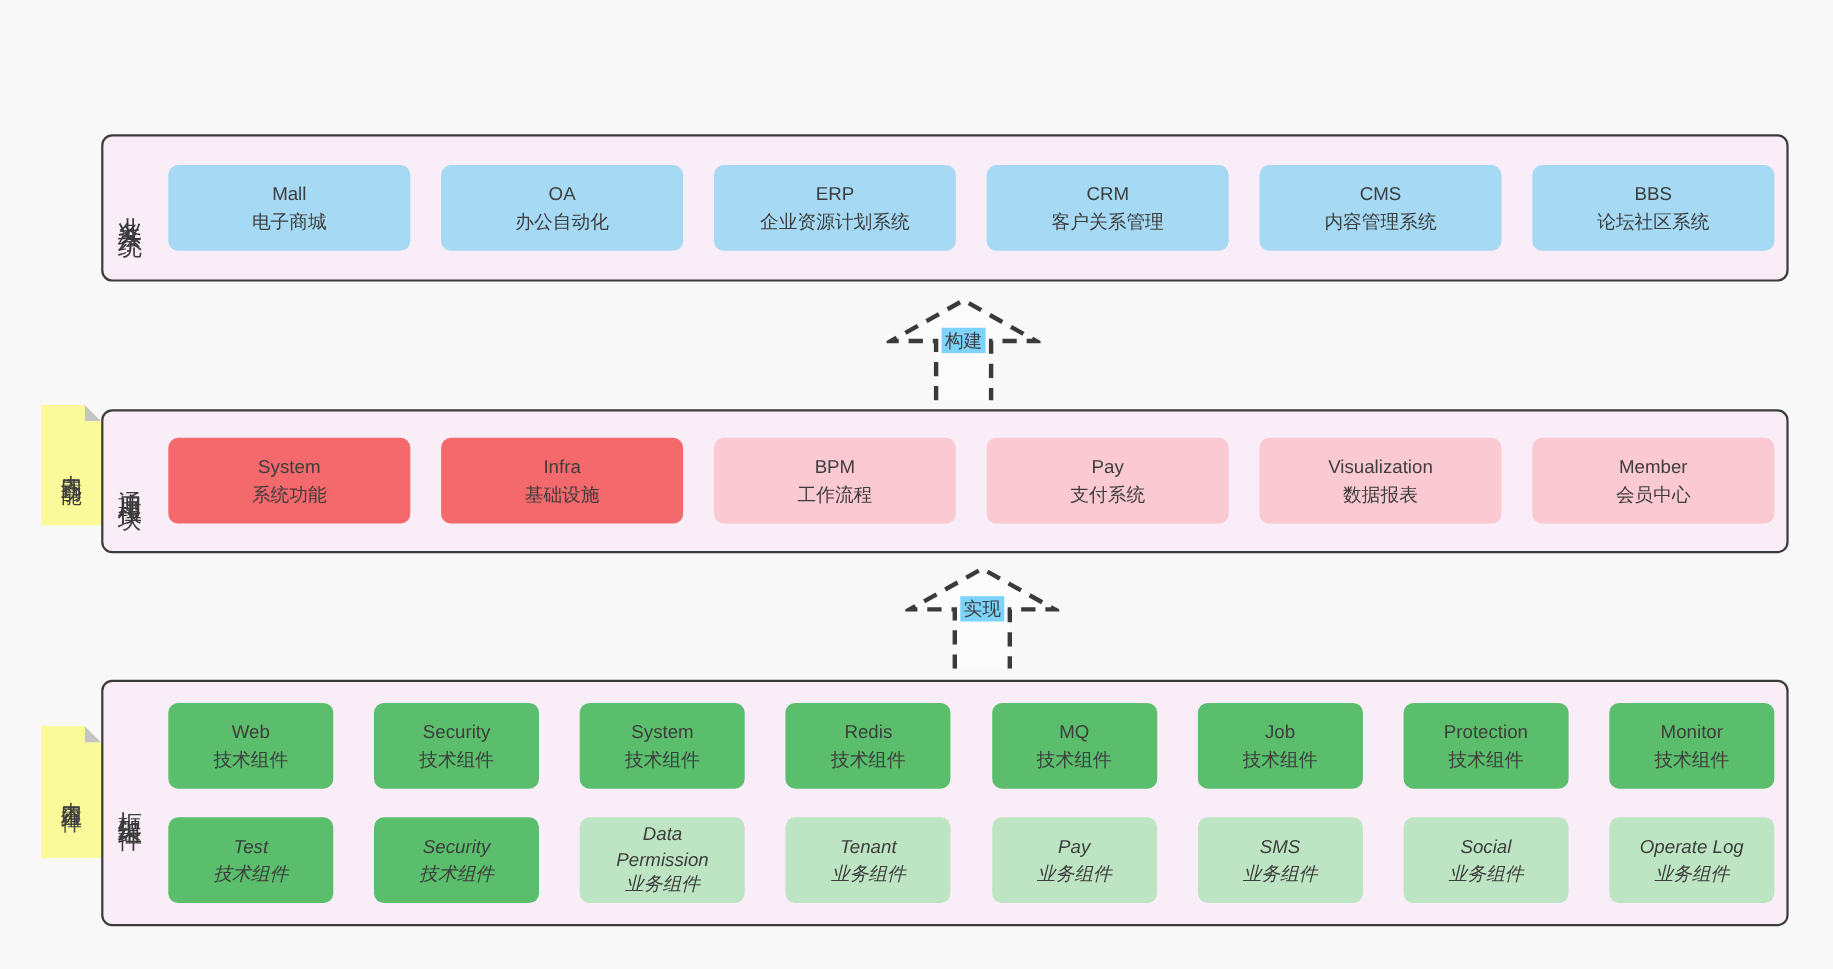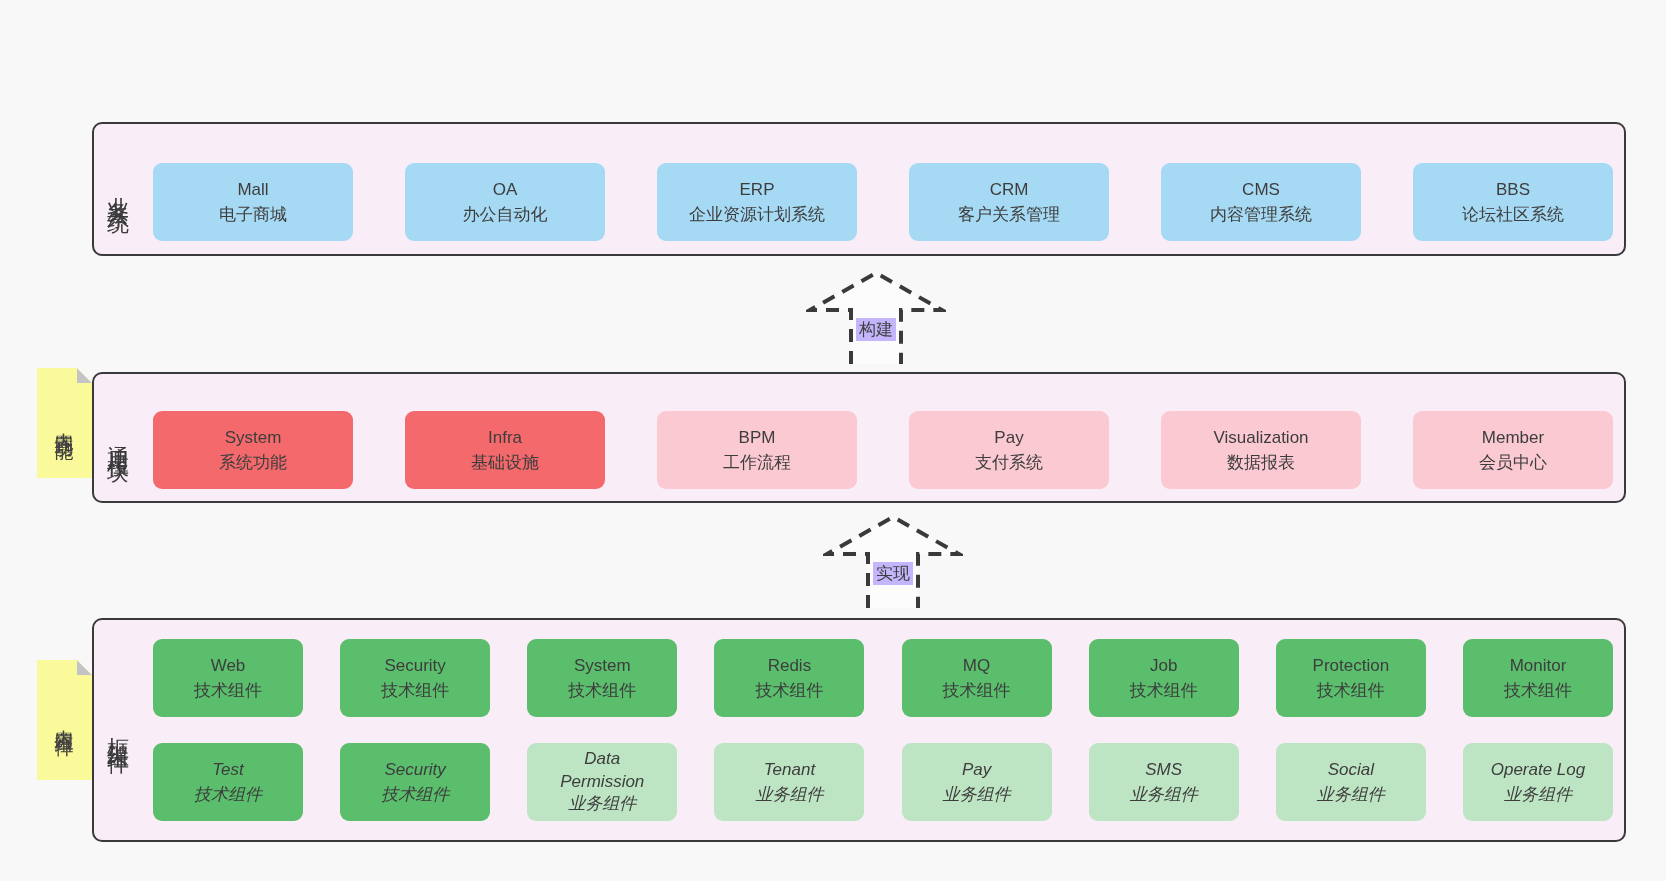--- a/index.html
+++ b/index.html
@@ -20,21 +20,21 @@
   
   .box-row{position:absolute;left:59px;right:11px;display:flex;justify-content:space-between;}
   #band-business .box-row{top:26px;}
   #band-modules .box-row{top:24px;}
   #band-components .row-1{top:19px;}
   #band-components .row-2{top:123px;font-style:italic;}
 
   .box{height:78px;border-radius:9px;display:flex;flex-direction:column;
        align-items:center;justify-content:center;text-align:center;
        font-size:17px;line-height:1.5;}
-  .cols-6 .box{width:200px;margin-top:13px;}
+  .cols-6 .box{width:220px;}
   .cols-8 .box{width:150px;}
   .blue{background:#a6d9f3;}
   .red{background:#f4696b;}
   .pink{background:#fbc9d2;}
   .green{background:#5abe6c;}
   .lightgreen{background:#bee5c3;}
   .box .line{pointer-events:none;}
   .wrap{line-height:1.32;}
   .wrap .line-en{max-width:112px;}
 
@@ -46,22 +46,22 @@
   #sticky-components{left:37px;top:660px;height:120px;}
   .sticky .fold{position:absolute;top:0;right:0;width:15px;height:15px;}
   .sticky-text{writing-mode:vertical-lr;font-size:19px;letter-spacing:3px;
                color:#3f3f3f;line-height:1;white-space:nowrap;}
 
   
   .arrow{position:absolute;width:140px;height:94px;}
   #arrow-build{left:806px;top:270px;}
   #arrow-implement{left:823px;top:514px;}
   .arrow svg{display:block;}
-  .arrow-label{position:absolute;left:50%;top:48px;transform:translateX(-50%);
-               background:#c4b5fd;padding:0 3px;font-size:17px;color:#3f3f3f;
+  .arrow-label{position:absolute;left:50%;top:28px;transform:translateX(-50%);
+               background:#7dd3fc;padding:0 3px;font-size:17px;color:#3f3f3f;
                white-space:nowrap;}
 </style>
 </head>
 <body>
 
 <div class="canvas">
 
   <section class="band" id="band-business">
     <div class="band-label">业务系统</div>
     <div class="box-row cols-6">

